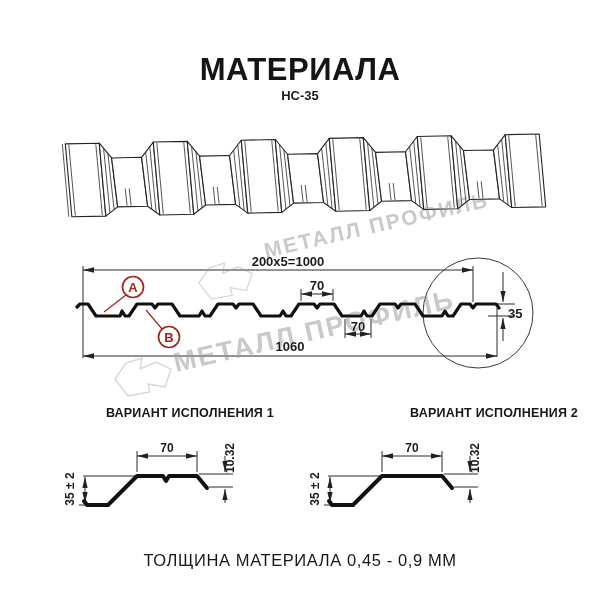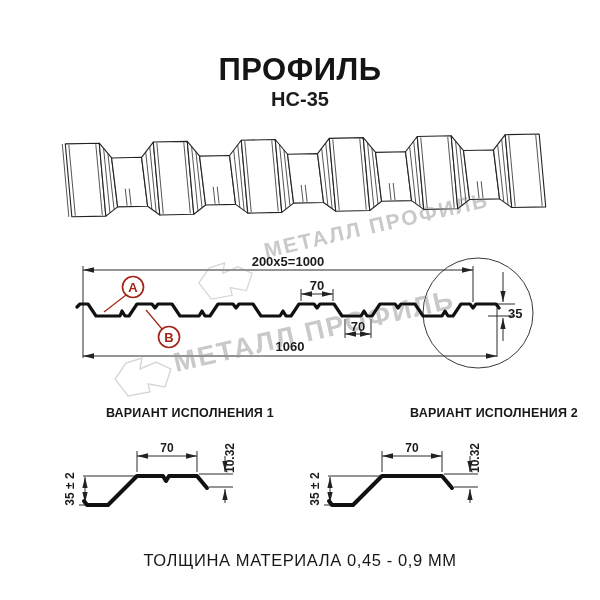--- a/index.html
+++ b/index.html
@@ -1,38 +1,38 @@
 <!DOCTYPE html>
 <html><head>
 <meta charset="utf-8">
 <style>
   html,body{margin:0;padding:0;background:#fff;}
   #stage{position:relative;width:600px;height:600px;background:#fff;overflow:hidden;
          font-family:"Liberation Sans",sans-serif;color:#1b1b1b;}
   .abs{position:absolute;}
   #title{left:0;top:52px;width:600px;text-align:center;font-size:31px;font-weight:800;
          letter-spacing:.5px;color:#151515;}
-  #subtitle{left:0;top:88px;width:600px;text-align:center;font-size:20px;font-weight:700;color:#1b1b1b;}
+  #subtitle{left:0;top:88px;width:600px;text-align:center;font-size:13px;font-weight:700;color:#1b1b1b;}
   .vhead{font-size:12.5px;font-weight:700;color:#171717;letter-spacing:.2px;line-height:13.5px;padding-left:38px;}
   #v1head{left:68px;top:407px;}
   #v2head{left:310px;top:407px;width:230px;text-align:right;}
   #footer{left:0;top:551px;width:600px;text-align:center;font-size:16.5px;font-weight:400;
           letter-spacing:.6px;color:#171717;}
   svg text{font-family:"Liberation Sans",sans-serif;}
   .dimtxt{font-size:13px;font-weight:700;fill:#1b1b1b;}
   .dimtxt-s{font-size:12px;font-weight:700;fill:#1b1b1b;}
   .redtxt{font-size:13px;font-weight:700;}
   .wm{font-weight:700;letter-spacing:2px;mix-blend-mode:darken;}
 </style>
 </head>
 <body>
 
 <div id="stage">
 
-  <div class="abs" id="title">ПРОФИЛЬ</div>
+  <div class="abs" id="title">МАТЕРИАЛА</div>
   <div class="abs" id="subtitle">НС-35</div>
 
   <svg class="abs" width="600" height="600" viewBox="0 0 600 600" style="left:0;top:0;">
     <defs>
       <marker id="arrE" viewBox="0 0 10 6" refX="10" refY="3" markerWidth="11" markerHeight="7" orient="auto-start-reverse">
           <path d="M0,0.6 L10,3 L0,5.4 z" fill="#222"></path>
         </marker>
       <path id="mplogo" d="M2,21 L13,5 L29,0 L27,11 L43,4 L58,11 L52,29 L35,26 L37,34 L15,38 Z" fill="none" stroke="#d7d7d7" stroke-width="1.4"></path>
     </defs>
 

